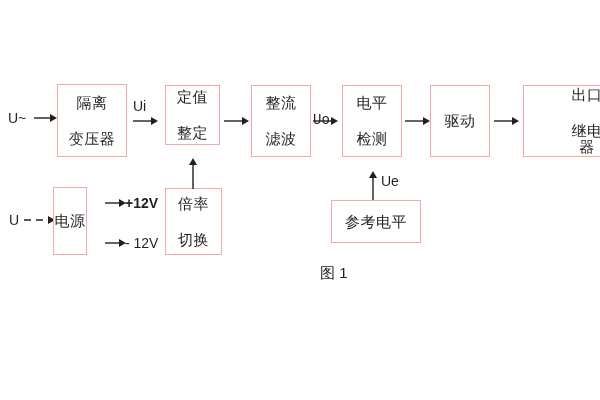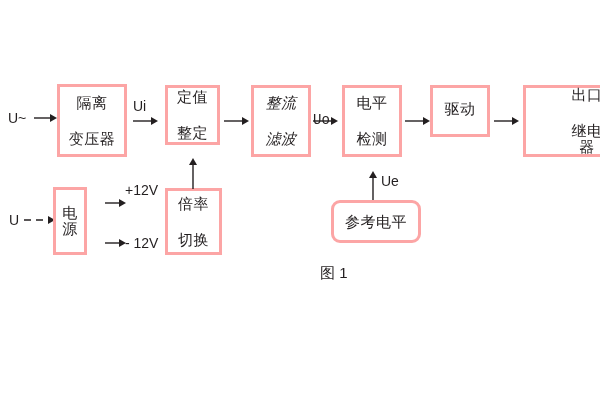--- a/index.html
+++ b/index.html
@@ -12,21 +12,21 @@
     width: 600px;
     height: 400px;
     background: #ffffff;
     font-family: "Liberation Sans", "DejaVu Sans", sans-serif;
     overflow: hidden;
   }
   
   .box {
     position: absolute;
     box-sizing: border-box;
-    border: 3px solid #fca5a5;
+    border: 1px solid #fca5a5;
     background: #ffffff;
     display: flex;
     flex-direction: column;
     align-items: center;
     justify-content: center;
     color: #231f20;
     font-size: 15px;
     line-height: 1.05;
   }
   .box .line {
@@ -91,21 +91,21 @@
     <span class="line">整定</span>
   </div>
 
   <div class="conn" style="left:224px; top:116px;">
     <svg width="26" height="10" viewBox="0 0 26 10">
       <line x1="0" y1="5" x2="18" y2="5" stroke="#231f20" stroke-width="1.4"></line>
       <polygon points="18,1 25,5 18,9" fill="#231f20"></polygon>
     </svg>
   </div>
 
-  <div class="box two-line" style="left:251px; top:85px; width:60px; height:72px;font-style:italic;">
+  <div class="box two-line" style="left:251px; top:85px; width:60px; height:72px;">
     <span class="line">整流</span>
     <span class="line">滤波</span>
   </div>
 
   <div class="label" style="left:313px; top:113px;font-family:Liberation Mono, monospace;">Uo</div>
 
   <div class="conn" style="left:313px; top:116px;">
     <svg width="26" height="10" viewBox="0 0 26 10">
       <line x1="0" y1="5" x2="18" y2="5" stroke="#231f20" stroke-width="1.4"></line>
       <polygon points="18,1 25,5 18,9" fill="#231f20"></polygon>
@@ -117,21 +117,21 @@
     <span class="line">检测</span>
   </div>
 
   <div class="conn" style="left:405px; top:116px;">
     <svg width="26" height="10" viewBox="0 0 26 10">
       <line x1="0" y1="5" x2="18" y2="5" stroke="#231f20" stroke-width="1.4"></line>
       <polygon points="18,1 25,5 18,9" fill="#231f20"></polygon>
     </svg>
   </div>
 
-  <div class="box" style="left:430px; top:85px; width:60px; height:52px;font-family:Liberation Mono, monospace;">
+  <div class="box" style="left:430px; top:85px; width:60px; height:72px;">
     <span class="line">驱动</span>
   </div>
 
   <div class="conn" style="left:494px; top:116px;">
     <svg width="26" height="10" viewBox="0 0 26 10">
       <line x1="0" y1="5" x2="18" y2="5" stroke="#231f20" stroke-width="1.4"></line>
       <polygon points="18,1 25,5 18,9" fill="#231f20"></polygon>
     </svg>
   </div>
 
@@ -152,21 +152,21 @@
   <div class="box" style="left:53px; top:187px; width:34px; height:68px;">
     <span class="line">电源</span>
   </div>
 
   <div class="conn" style="left:105px; top:198px;">
     <svg width="22" height="10" viewBox="0 0 22 10">
       <line x1="0" y1="5" x2="14" y2="5" stroke="#231f20" stroke-width="1.4"></line>
       <polygon points="14,1 21,5 14,9" fill="#231f20"></polygon>
     </svg>
   </div>
-  <div class="label" style="left:125px; top:183px;">+12V</div>
+  <div class="label" style="left:125px; top:196px;font-weight:bold;">+12V</div>
 
   <div class="conn" style="left:105px; top:238px;">
     <svg width="22" height="10" viewBox="0 0 22 10">
       <line x1="0" y1="5" x2="14" y2="5" stroke="#231f20" stroke-width="1.4"></line>
       <polygon points="14,1 21,5 14,9" fill="#231f20"></polygon>
     </svg>
   </div>
   <div class="label" style="left:125px; top:236px;">- 12V</div>
 
   <div class="box two-line" style="left:165px; top:188px; width:57px; height:67px;">
@@ -182,19 +182,19 @@
   </div>
 
   <div class="conn" style="left:368px; top:170px;">
     <svg width="10" height="32" viewBox="0 0 10 32">
       <line x1="5" y1="30" x2="5" y2="8" stroke="#231f20" stroke-width="1.4"></line>
       <polygon points="1,8 5,1 9,8" fill="#231f20"></polygon>
     </svg>
   </div>
   <div class="label" style="left:381px; top:174px;">Ue</div>
 
-  <div class="box" style="left:331px; top:200px; width:90px; height:43px;border-radius:9px;">
+  <div class="box" style="left:331px; top:200px; width:90px; height:43px;">
     <span class="line">参考电平</span>
   </div>
 
   <div class="label cjk" style="left:300px; top:265px;">图 1</div>
 
 </div>
 
 </body></html>

